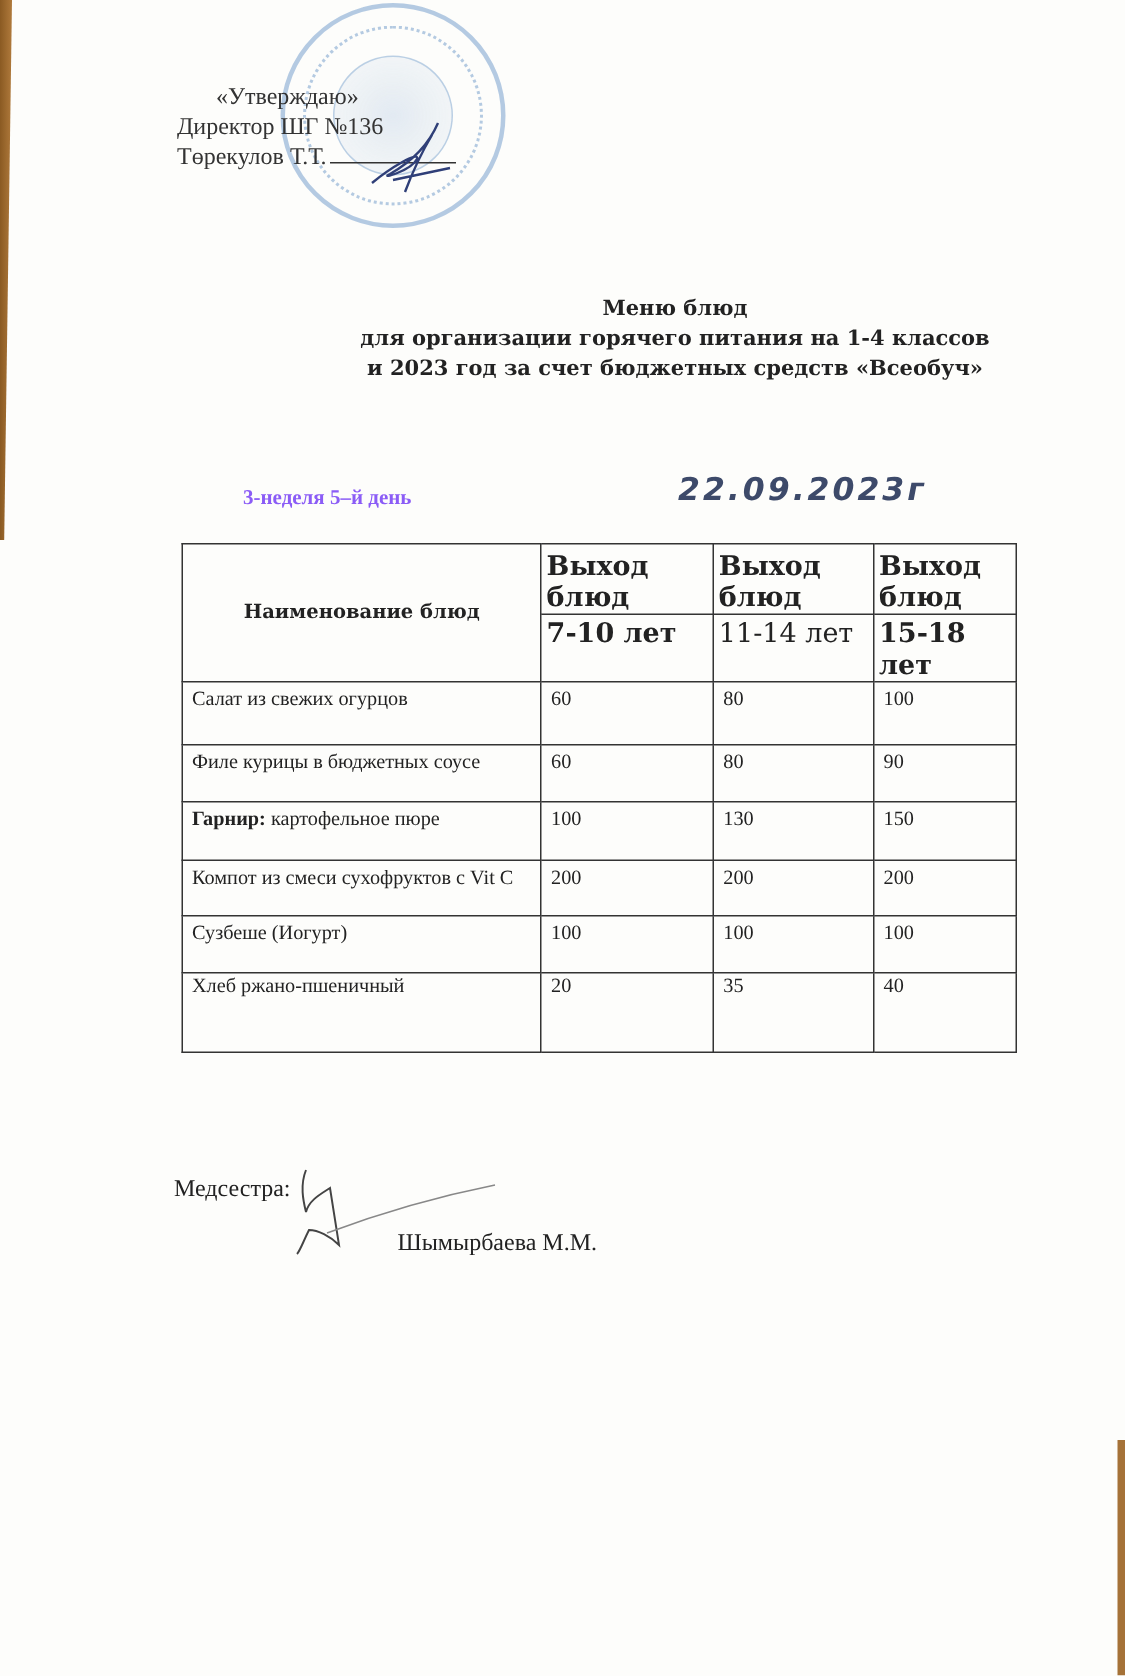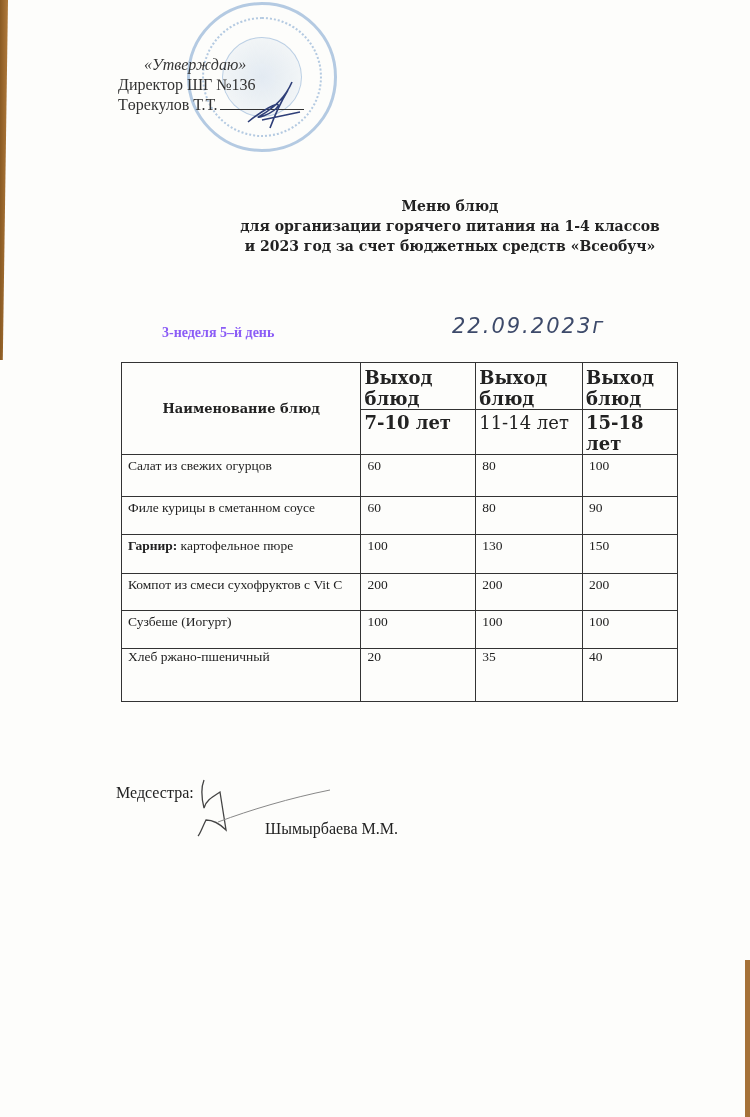--- a/index.html
+++ b/index.html
@@ -31,37 +31,37 @@
   .stamp::after {
     content:""; position:absolute; inset:32px; border-radius:50%;
     border:1px solid rgba(120,160,205,0.45);
     background:radial-gradient(circle, rgba(150,180,215,0.25), rgba(150,180,215,0.05));
   }
   .approve {
     position:absolute; left:118px; top:55px; font-size:16px; line-height:20px;
     color:#333;
   }
   .approve div { white-space:nowrap; }
-  .approve .l1 { padding-left:26px;font-style:italic; }
+  .approve .l1 { padding-left:26px; }
   .approve .underline {
     display:inline-block; width:84px; border-bottom:1px solid #333; margin-left:2px;
     vertical-align:baseline;
   }
   .dir-sign { position:absolute; left:240px; top:72px; width:70px; height:60px; }
   .title {
     position:absolute; left:180px; top:196px; width:540px; text-align:center;
     font-family:"DejaVu Serif", serif; font-weight:bold; font-size:14px; line-height:20px;
     color:#222;
   }
   .week {
     position:absolute; left:162px; top:325px; font-weight:bold; font-size:14px; color:#8b5cf6;
   }
   .date {
     position:absolute; left:452px; top:314px; font-family:"DejaVu Sans", sans-serif;
-    font-style:italic; font-size:21px; color:#3d4a6a; letter-spacing:2px; font-weight:400;
+    font-style:italic; font-size:21px; color:#3d4a6a; letter-spacing:2px; font-weight:700;
   }
   table.menu {
     position:absolute; left:121px; top:362px;
     border-collapse:collapse; width:557px;
     font-size:13.5px;
   }
   table.menu td, table.menu th {
     border:1.3px solid #333; padding:0 6px; vertical-align:top;
   }
   table.menu th {
@@ -134,21 +134,21 @@
     <th class="th-age light">11-14 лет</th>
     <th class="th-age">15-18 лет</th>
   </tr>
   <tr class="r1">
     <td class="dish cell"><span class="bold"></span><span>Салат  из свежих огурцов</span></td>
     <td class="num cell">60</td>
     <td class="num cell">80</td>
     <td class="num cell">100</td>
   </tr>
   <tr class="r2">
-    <td class="dish cell"><span class="bold"></span><span>Филе курицы в сметанном соусе</span></td>
+    <td class="dish cell"><span class="bold"></span><span>Филе курицы в бюджетных соусе</span></td>
     <td class="num cell">60</td>
     <td class="num cell">80</td>
     <td class="num cell">90</td>
   </tr>
   <tr class="r3">
     <td class="dish cell"><span class="bold">Гарнир:</span><span> картофельное пюре</span></td>
     <td class="num cell">100</td>
     <td class="num cell">130</td>
     <td class="num cell">150</td>
   </tr>

